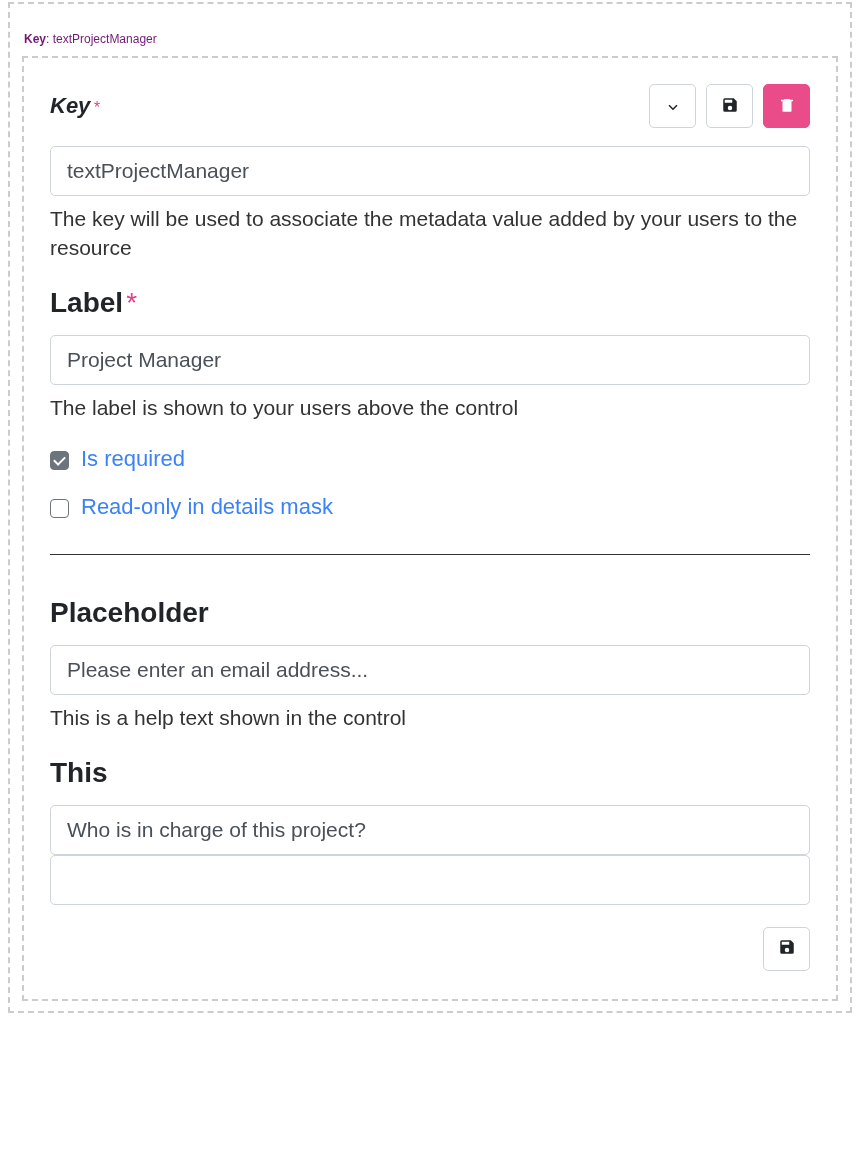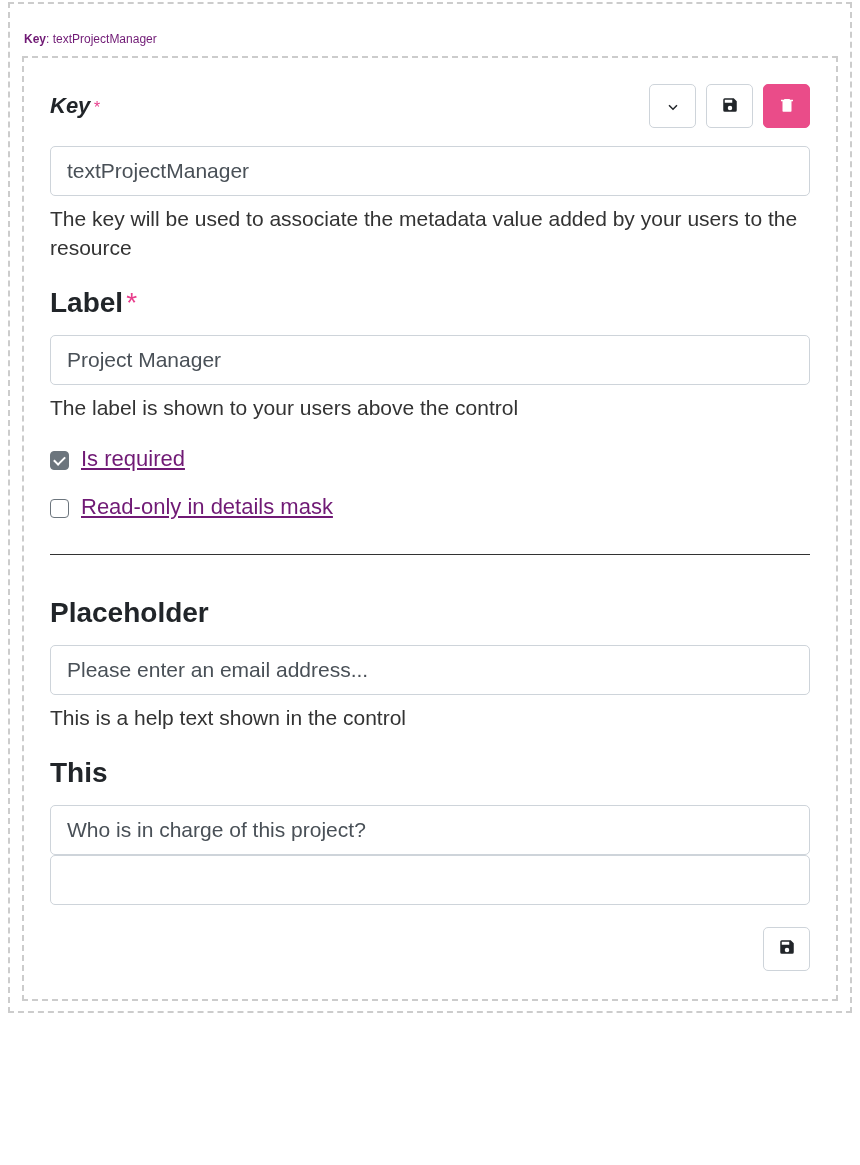--- a/index.html
+++ b/index.html
@@ -124,22 +124,21 @@
       content: "";
       width: 5px;
       height: 9px;
       border: solid white;
       border-width: 0 2.2px 2.2px 0;
       transform: rotate(45deg);
       margin-top: -2px;
     }
     .checkbox-label {
       font-size: 22px;
-      color: #701a75;
-      text-decoration: underline;
+      color: #3b82f6;
     }
     .divider {
       border: none;
       border-top: 1px solid #333;
       margin: 34px 0 42px 0;
     }
     .section-label {
       font-size: 28px;
       font-weight: 700;
       color: #212529;

